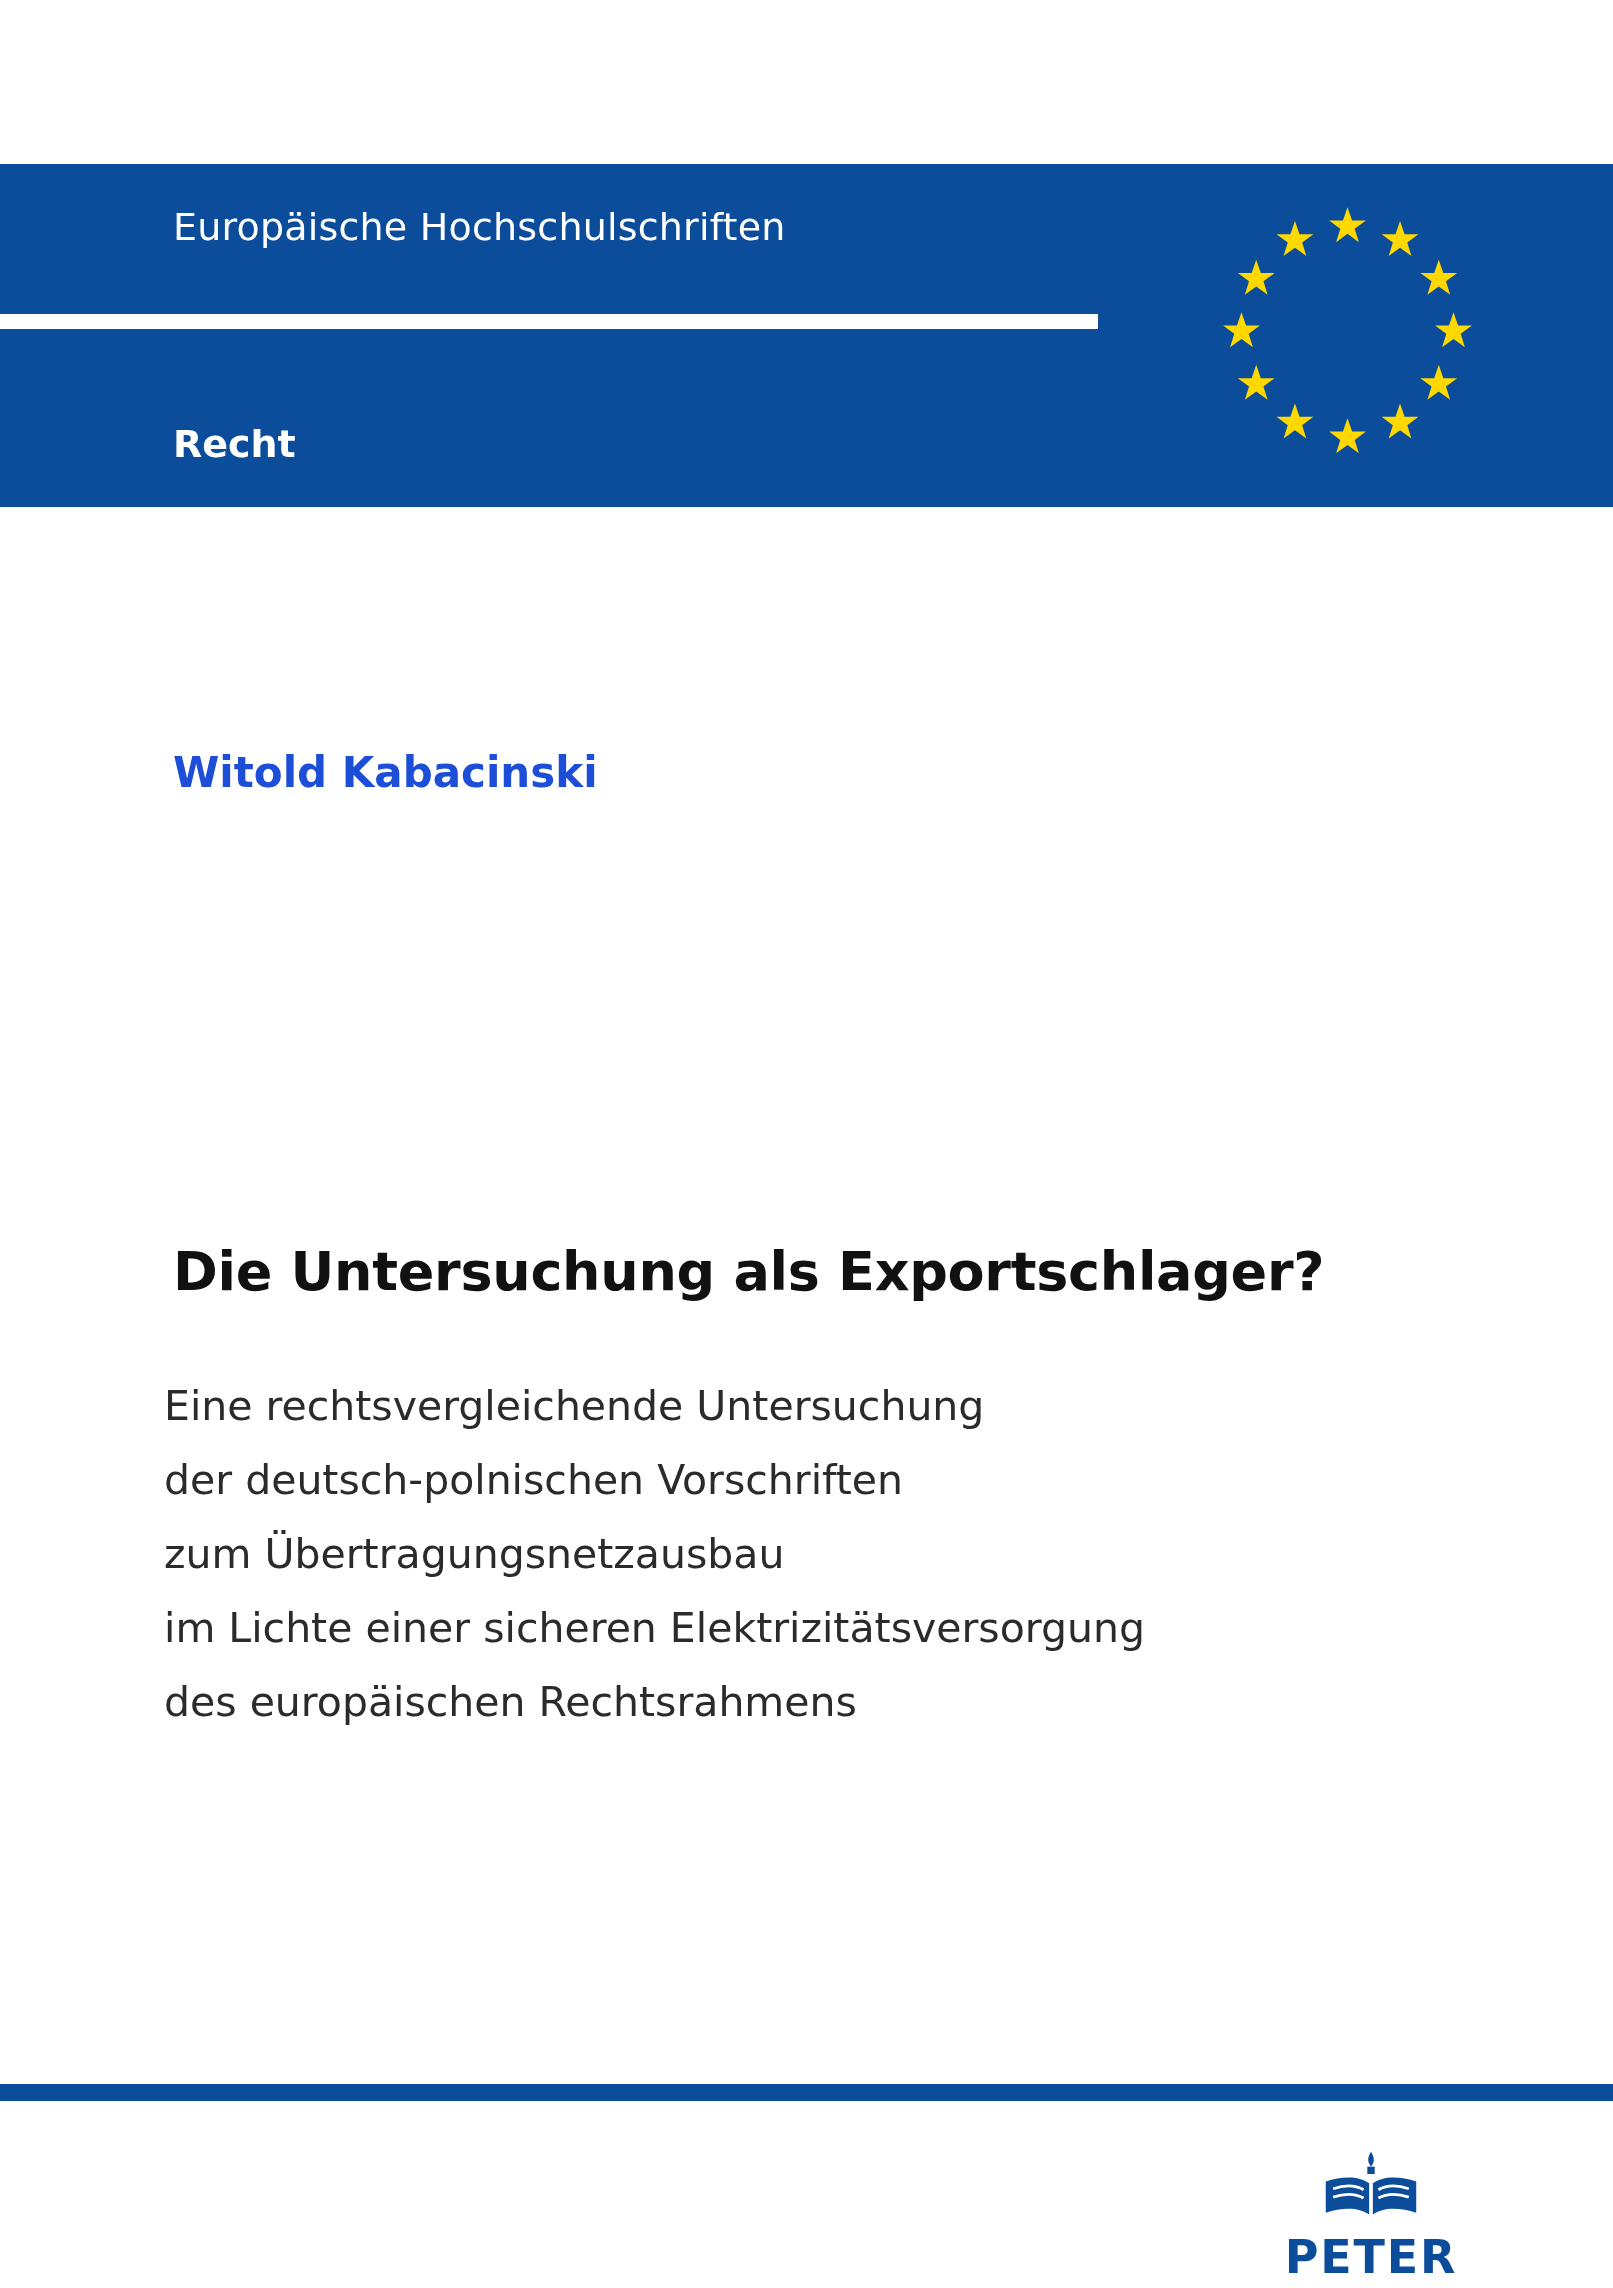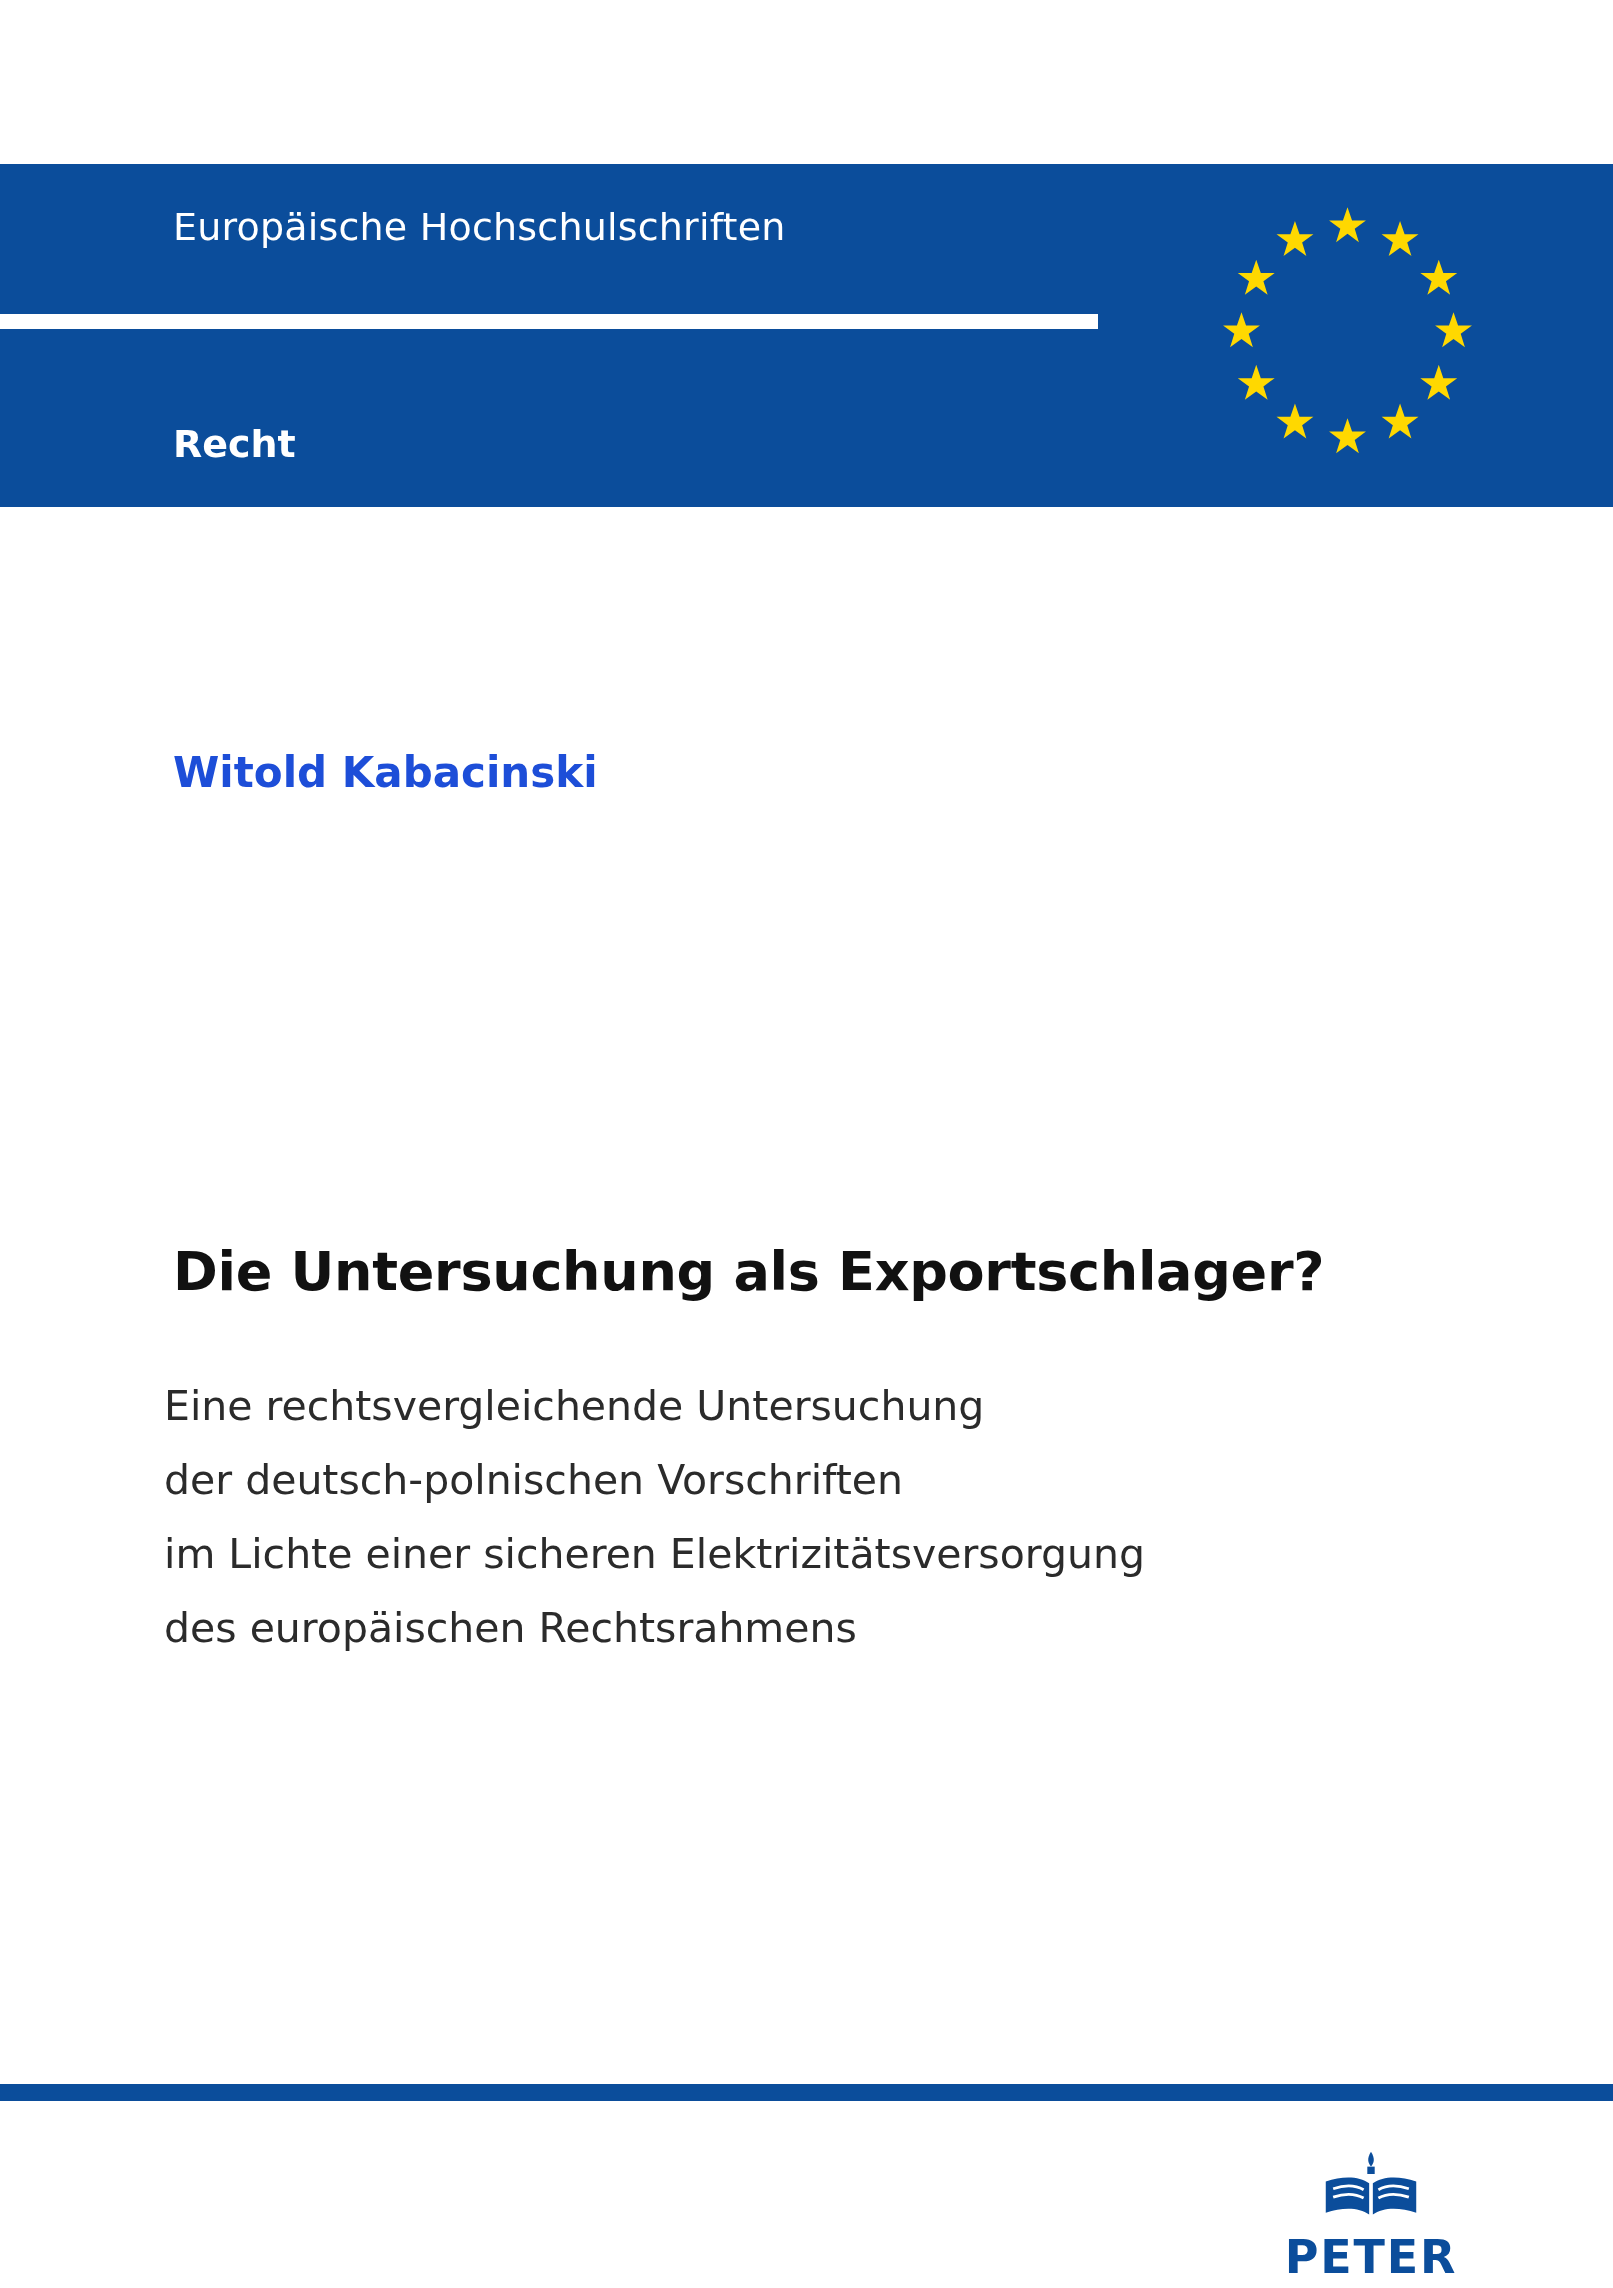--- a/index.html
+++ b/index.html
@@ -160,20 +160,21 @@
   </svg>
 </div>
 
 <div class="author">Witold Kabacinski</div>
 
 <h1 class="main-title">Die Untersuchung als Exportschlager?</h1>
 
 <div class="subtitle">
   <span class="subtitle-line">Eine rechtsvergleichende Untersuchung</span>
   <span class="subtitle-line">der deutsch-polnischen Vorschriften</span>
+  <span class="subtitle-line">zum Übertragungsnetzausbau</span>
   <span class="subtitle-line">im Lichte einer sicheren Elektrizitätsversorgung</span>
   <span class="subtitle-line">des europäischen Rechtsrahmens</span>
 </div>
 
 <div class="bottom-bar"></div>
 
 <div class="publisher">
   <span class="publisher-mark">
     <svg width="102" height="72" viewBox="0 0 110 78" aria-hidden="true">
 

